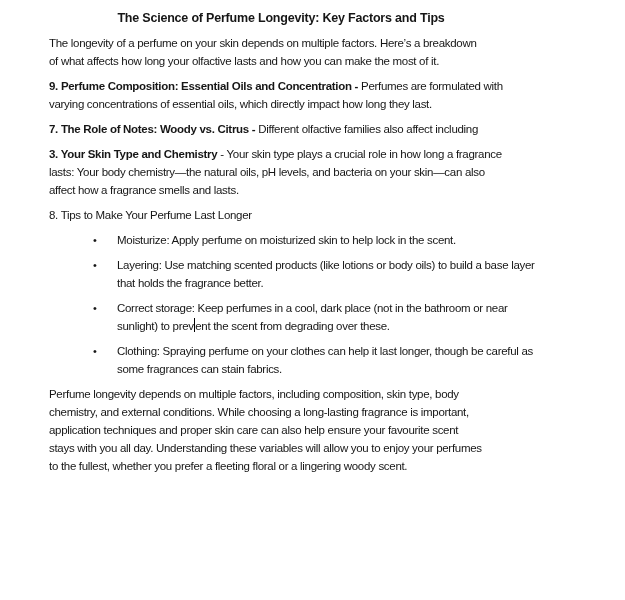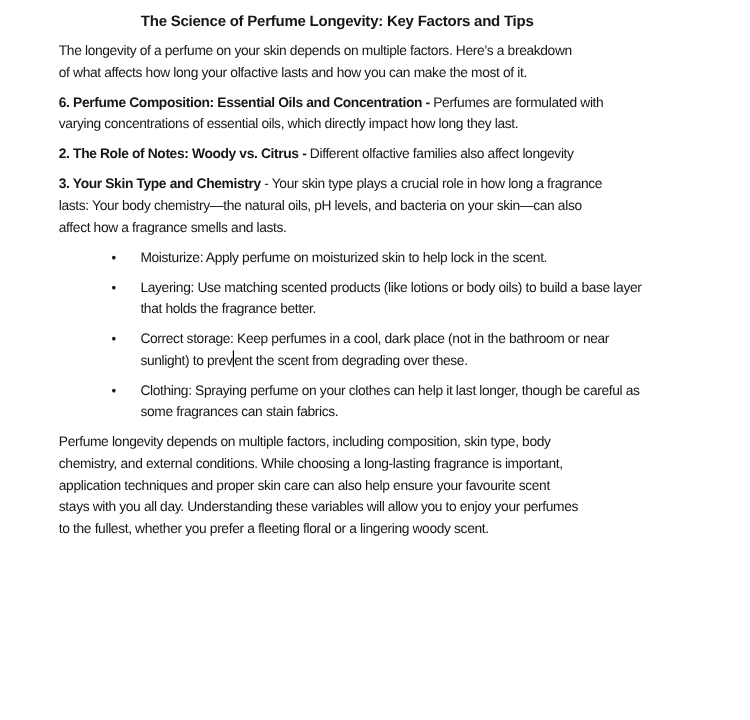--- a/index.html
+++ b/index.html
@@ -65,32 +65,33 @@
 </head>
 <body>
 
 <main class="doc">
 
   <h1 class="doc-title">The Science of Perfume Longevity: Key Factors and Tips</h1>
 
   <p class="bold">The longevity of a perfume on your skin depends on multiple factors. Here’s a breakdown
 of what affects how long your olfactive lasts and how you can make the most of it.</p>
 
-  <p><span class="factor-heading">6. Perfume Composition: Essential Oils and Concentration -</span><span> Perfumes are formulated with
+  <p><span class="factor-heading">9. Perfume Composition: Essential Oils and Concentration -</span><span> Perfumes are formulated with
 varying concentrations of essential oils, which directly impact how long they last.</span></p>
 
-  <p><span class="factor-heading">2. The Role of Notes: Woody vs. Citrus -</span><span> Different olfactive families also affect longevity</span></p>
+  <p><span class="factor-heading">7. The Role of Notes: Woody vs. Citrus -</span><span> Different olfactive families also affect including</span></p>
 
   <p><span class="factor-heading">3. Your Skin Type and Chemistry</span><span> - Your skin type plays a crucial role in how long a fragrance
 lasts: Your body chemistry—the natural oils, pH levels, and bacteria on your skin—can also
 affect how a fragrance smells and lasts.</span></p>
 
 
 
 
+  <p class="bold">8. Tips to Make Your Perfume Last Longer</p>
 
   <ul class="tips">
     <li>
       <span class="bullet-marker">•</span>
       <span class="li-text">Moisturize: Apply perfume on moisturized skin to help lock in the scent.</span>
     </li>
     <li>
       <span class="bullet-marker">•</span>
       <span class="li-text">Layering: Use matching scented products (like lotions or body oils) to build a base layer
 that holds the fragrance better.</span>

